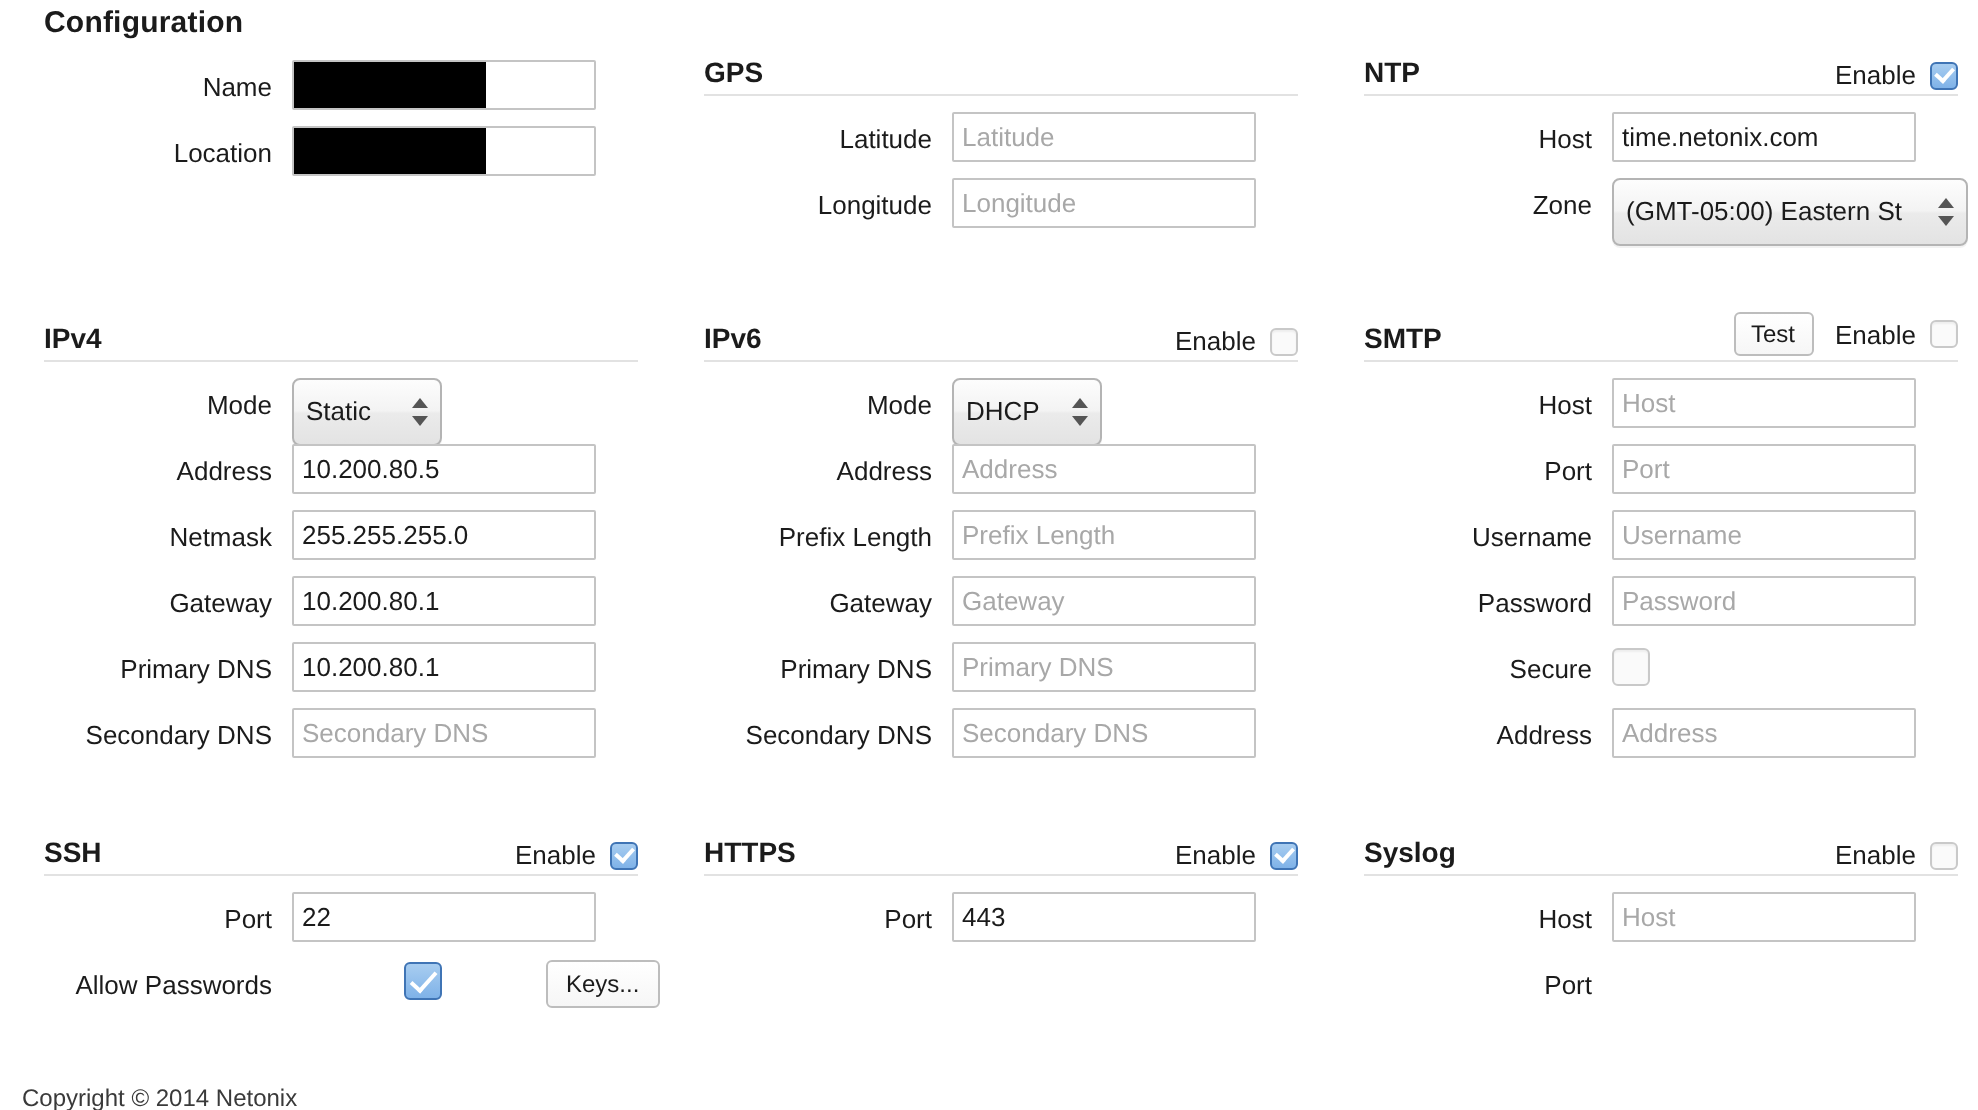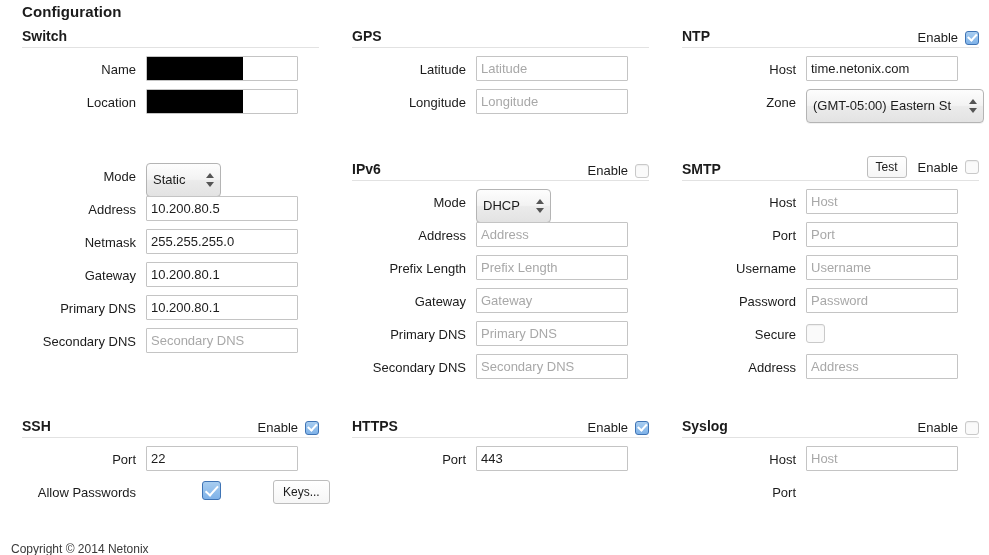--- a/index.html
+++ b/index.html
@@ -247,24 +247,20 @@
 </head>
 <body>
 
 <div class="page">
 
   <div class="page-title">Configuration</div>
 
   <div class="col col-1">
 
     <div class="panel" style="top:22px;">
-      <div class="panel-head">
-        <div class="panel-title">Switch</div>
-        <div class="panel-rule"></div>
-      </div>
       <div class="row" style="margin-top:8px;">
         <div class="row-label">Name</div>
         <div class="row-field">
           <div class="textbox">
             <span></span>
             <span class="redacted"></span>
           </div>
         </div>
       </div>
       <div class="row">
@@ -272,20 +268,24 @@
         <div class="row-field">
           <div class="textbox">
             <span></span>
             <span class="redacted"></span>
           </div>
         </div>
       </div>
     </div>
 
     <div class="panel" style="top:155px;">
+      <div class="panel-head">
+        <div class="panel-title">IPv4</div>
+        <div class="panel-rule"></div>
+      </div>
       <div class="row" style="margin-top:8px;">
         <div class="row-label">Mode</div>
         <div class="row-field">
           <div class="select small">
             <span class="sel-text">Static</span>
             <span class="stepper">
                 <span class="up"></span>
                 <span class="dn"></span>
               </span>
           </div>

